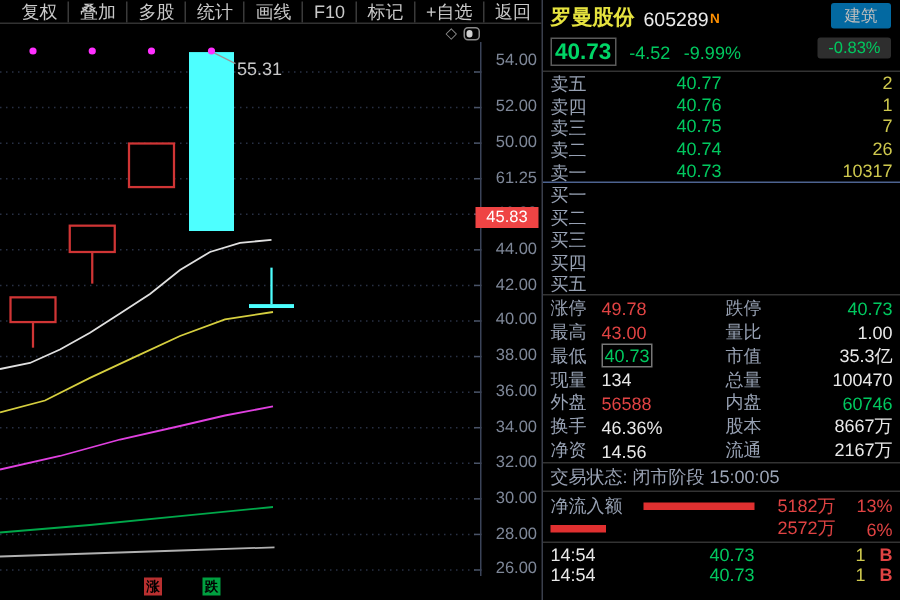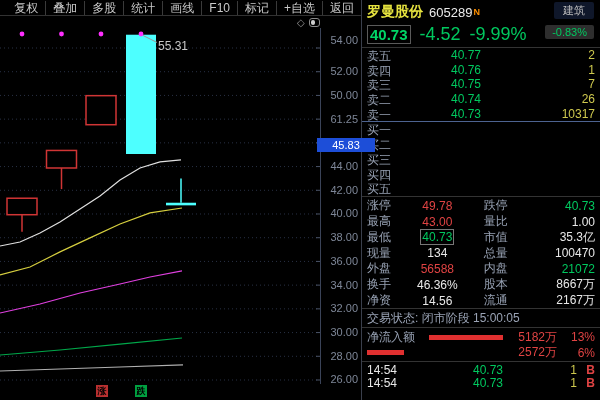--- a/index.html
+++ b/index.html
@@ -9,48 +9,48 @@
   #chart-region{position:absolute;left:0;top:0;width:362px;height:400px;border-right:1px solid #3a3f4c;box-sizing:border-box;background:#000;}
   #chart-toolbar{position:absolute;top:0;left:0;right:0;height:15px;display:flex;justify-content:flex-end;align-items:center;border-bottom:1px solid #323232;}
   .tb-btn{font-size:12px;line-height:14px;color:#c9c9c9;padding:0 7px;border-left:1px solid #3a3a3a;cursor:default;white-space:nowrap;}
   .tb-btn:first-child{border-left:none;}
   #chart-icons{position:absolute;top:17px;left:297px;height:11px;display:flex;align-items:center;gap:4px;}
   .diamond{color:#909090;font-size:10px;line-height:10px;}
   .split-square{width:11px;height:9px;border:1px solid #8a8a8a;border-radius:3px;box-sizing:border-box;position:relative;}
   .split-square div{position:absolute;left:1px;top:1px;bottom:1px;width:4px;background:#cfcfcf;border-radius:2px;}
   #chart-svg{position:absolute;left:0;top:0;}
   .axis-label{position:absolute;left:318px;width:40px;text-align:right;font-size:11px;color:#7e8798;line-height:13px;}
-  #price-tag{position:absolute;left:317px;width:58px;height:14px;background:#1d4ed8;color:#fff;font-size:11px;line-height:14px;text-align:center;z-index:3;}
+  #price-tag{position:absolute;left:317px;width:42px;height:14px;background:#ef4444;color:#fff;font-size:11px;line-height:14px;text-align:center;z-index:3;}
   #high-annotation{position:absolute;font-size:12px;color:#c8c8c8;z-index:2;}
   .legend-badge{position:absolute;width:12px;height:12px;font-size:9px;line-height:12px;text-align:center;color:#000;font-weight:bold;}
   #legend-up{left:96px;top:385px;background:#b93030;}
   #legend-down{left:135px;top:385px;background:#00a040;}
   
   #right-panel{position:absolute;left:362px;top:0;width:238px;height:400px;background:#000;display:flex;flex-direction:column;font-size:12px;}
   .lbl{color:#97a1b3;}
   .up{color:#e04343;} .dn{color:#00c85f;} .wh{color:#e8e8e8;} .yel{color:#cec84e;}
   #rp-header{height:20px;position:relative;padding:2px 5px 0 5px;display:flex;align-items:center;}
   #stock-name{color:#e6e33f;font-weight:bold;font-size:14px;}
   #stock-code{color:#eaeaea;font-size:13px;margin-left:6px;}
   #stock-flag{color:#ff9000;font-size:9px;vertical-align:super;margin-left:1px;font-weight:bold;}
-  #sector-btn{position:absolute;right:6px;top:2px;background:#0f172a;color:#bdbdbd;font-size:11px;padding:1px 9px;border-radius:2px;}
+  #sector-btn{position:absolute;right:6px;top:2px;background:#0369a1;color:#bdbdbd;font-size:11px;padding:1px 9px;border-radius:2px;}
   #rp-price{height:25px;position:relative;display:flex;align-items:center;padding:0 5px;border-bottom:1px solid #333;}
   #last-price{color:#00d667;font-size:15px;font-weight:bold;border:1px solid #5a5a5a;padding:0 2px;}
-  #price-chg,#price-chg-pct{color:#00c85f;font-size:18px;margin-left:9px;text-align:right;}
+  #price-chg,#price-chg-pct{color:#00c85f;font-size:12px;margin-left:9px;text-align:right;}
   #sector-change{position:absolute;right:6px;top:3px;background:#2e2e2e;color:#00c85f;font-size:11px;padding:1px 7px;border-radius:2px;}
   #rp-levels{border-bottom:1px solid #333;}
   .lv-row{height:14.7px;display:flex;align-items:flex-start;padding:0 5px;}
   .lv-row .lv-l{width:32px;}
   .lv-row .lv-p{width:82px;text-align:right;}
   .lv-row .lv-v{flex:1;text-align:right;}
   #bid-rows{border-top:1px solid #4d6390;}
   #rp-stats{border-bottom:1px solid #333;padding-top:1px;}
   .st-row{height:15.8px;display:flex;align-items:center;padding:0 5px;}
   .st-row .s-l1{width:34px;}
-  .st-row .s-v1{flex:1.05;text-align:center;}
+  .st-row .s-v1{flex:1.05;text-align:left;}
   .st-row .s-l2{width:42px;margin-left:10px;}
   .st-row .s-v2{flex:1;text-align:right;}
   .boxed{border:1px solid #777;padding:0 1px;}
   #rp-status{height:18px;line-height:18px;padding:0 5px;color:#9aa3b5;border-bottom:1px solid #333;}
   #rp-flows{border-bottom:1px solid #333;padding:1px 0;}
   .fl-row{height:15.5px;display:flex;align-items:center;padding:0 5px;}
   .fl-row .f-l{width:62px;}
   .fl-row .f-bar{width:80px;height:5px;position:relative;}
   .fl-row .f-bar div{position:absolute;left:0;top:0;height:5px;background:#e03030;}
   .fl-row .f-v{flex:1;text-align:right;color:#e04343;}
@@ -251,21 +251,21 @@
         <div class="st-row">
           <span class="s-l1 lbl">现量</span>
           <span class="s-v1 wh"><span>134</span></span>
           <span class="s-l2 lbl">总量</span>
           <span class="s-v2 wh">100470</span>
         </div>
         <div class="st-row">
           <span class="s-l1 lbl">外盘</span>
           <span class="s-v1 up"><span>56588</span></span>
           <span class="s-l2 lbl">内盘</span>
-          <span class="s-v2 dn">21072</span>
+          <span class="s-v2 dn">60746</span>
         </div>
         <div class="st-row">
           <span class="s-l1 lbl">换手</span>
           <span class="s-v1 wh"><span>46.36%</span></span>
           <span class="s-l2 lbl">股本</span>
           <span class="s-v2 wh">8667万</span>
         </div>
         <div class="st-row">
           <span class="s-l1 lbl">净资</span>
           <span class="s-v1 wh"><span>14.56</span></span>

